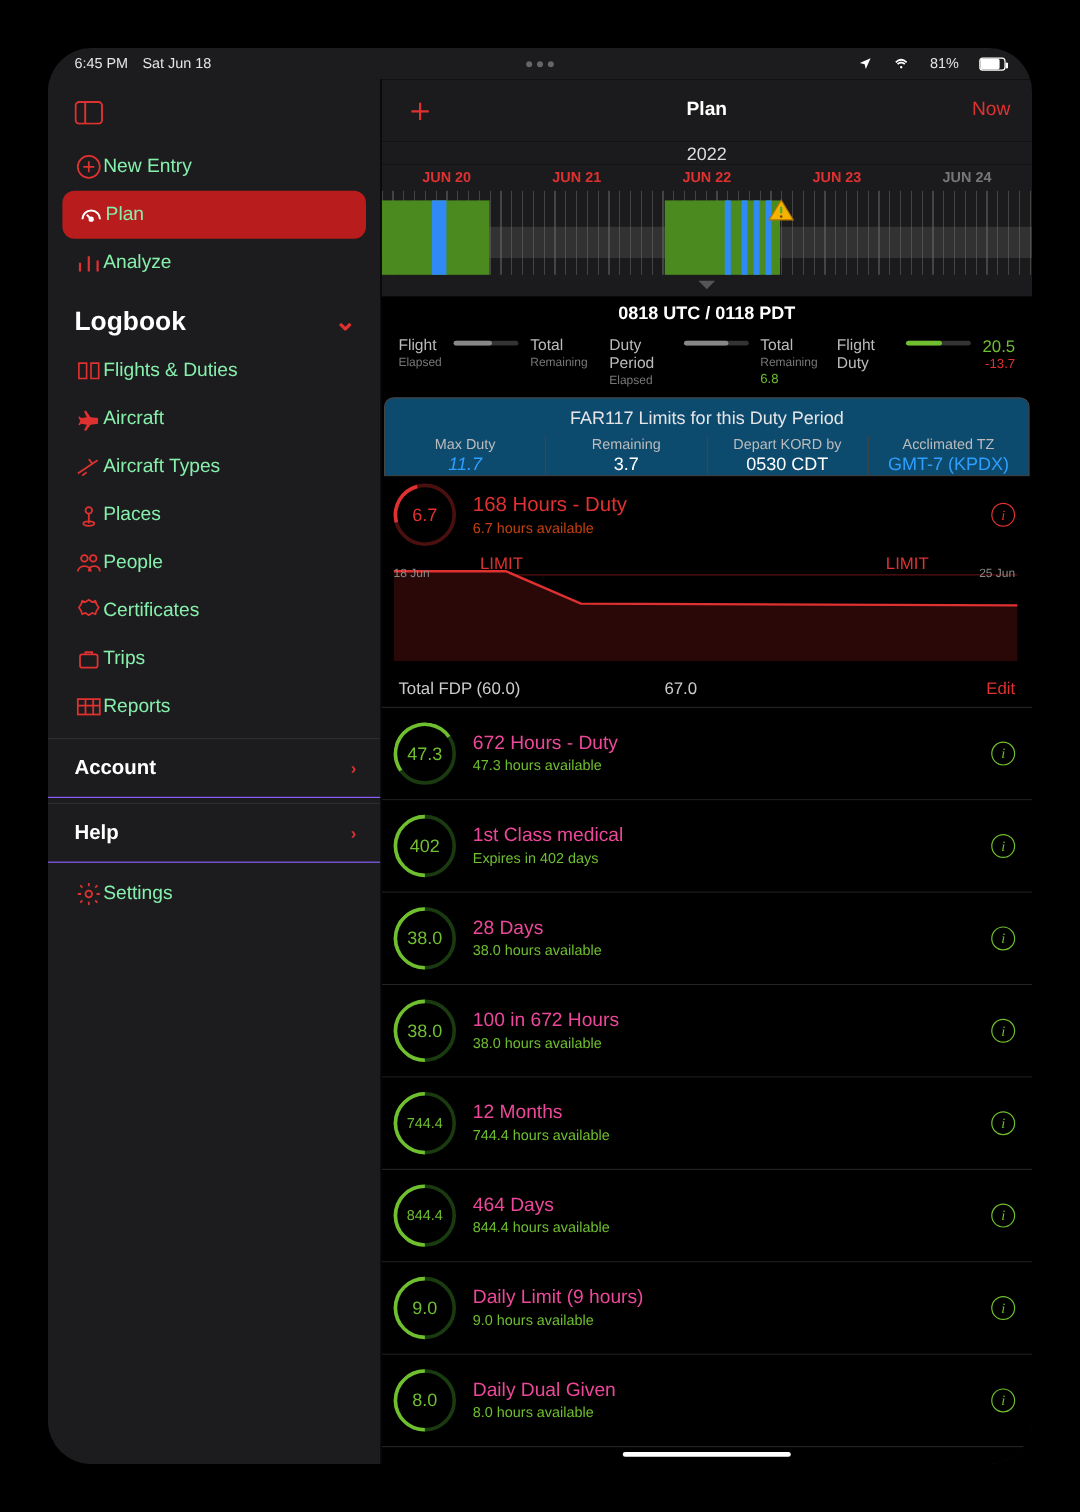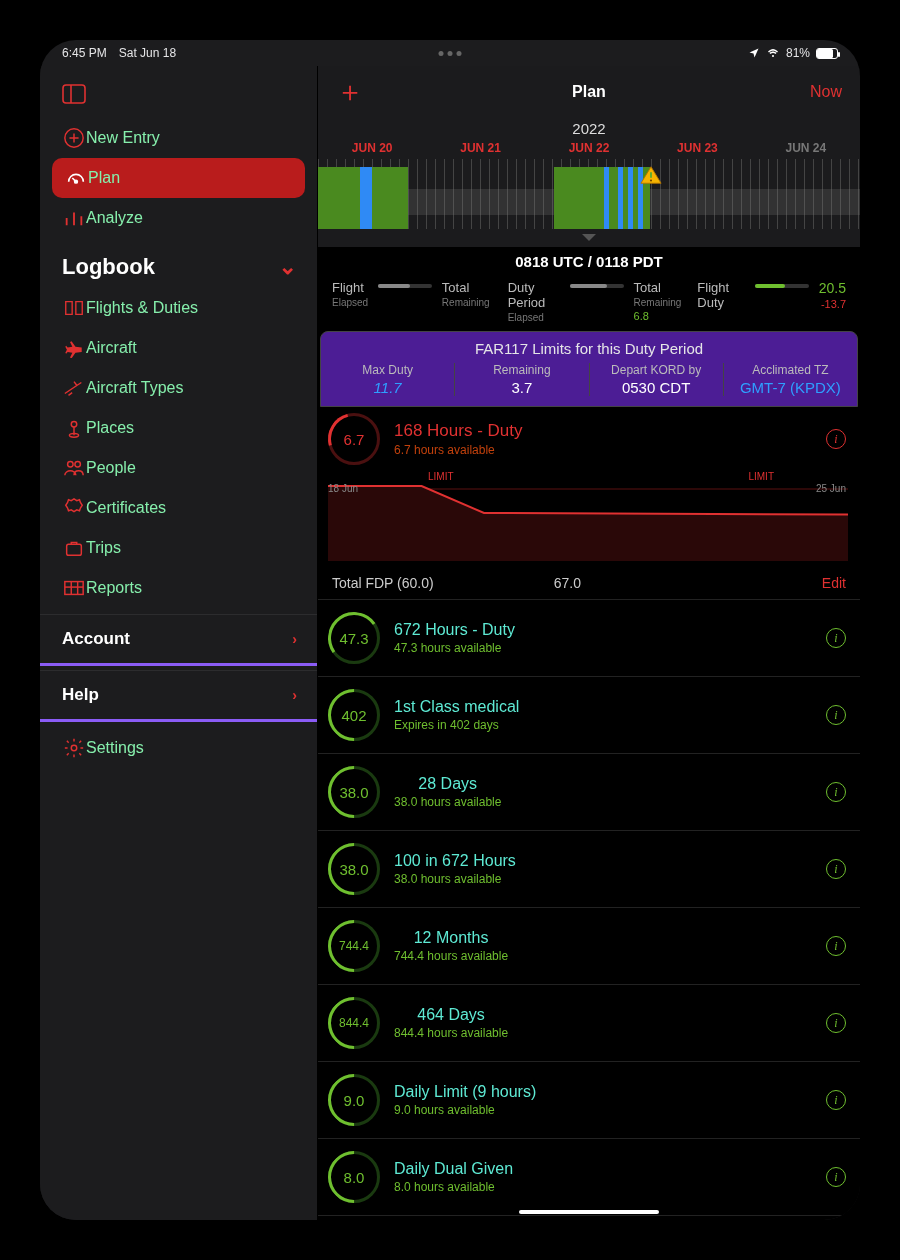--- a/index.html
+++ b/index.html
@@ -3,38 +3,38 @@
 <meta charset="utf-8">
 <style>
   * { margin:0; padding:0; box-sizing:border-box; font-family:-apple-system,"Helvetica Neue",Arial,sans-serif; -webkit-font-smoothing:antialiased; }
   body { background:#000; width:900px; height:1260px; overflow:hidden; }
   .device { position:absolute; left:40px; top:40px; width:820px; height:1180px; background:#1c1c1e; border-radius:36px; overflow:hidden; color:#fff; }
   
   .status { height:26px; display:flex; justify-content:space-between; align-items:center; padding:0 22px; font-size:12px; color:#e5e5e7; position:relative; }
   .status .left { display:flex; gap:12px; }
   .status .center { position:absolute; left:50%; transform:translateX(-50%); display:flex; gap:4px; }
   .status .center span { width:5px; height:5px; border-radius:50%; background:#666; }
-  .status .right { display:flex; align-items:center; gap:6px;text-align:right; }
+  .status .right { display:flex; align-items:center; gap:17px;text-align:right; }
   .battery { width:22px; height:11px; border:1px solid #fff; border-radius:3px; position:relative; }
   .battery::after { content:""; position:absolute; right:-3px; top:3px; width:2px; height:5px; background:#fff; border-radius:1px; }
   .battery-fill { background:#fff; height:100%; width:81%; border-radius:1.5px; }
   
   .split { display:flex; height:calc(100% - 26px); }
   .sidebar { width:278px; background:#1c1c1e; border-right:1px solid #000; padding:8px 0 0 0; overflow:hidden; }
   .main { flex:1; background:#000; position:relative; overflow:hidden; display:flex; flex-direction:column; }
   
   .sb-icon-only { padding:10px 22px 10px 22px; }
   .sb-row { display:flex; align-items:center; gap:0; padding:9px 16px 9px 22px; color:#86efac; font-size:16px; }
   .sb-row.sel { background:#b91c1c; border-radius:10px; margin:0 12px; padding-left:12px; }
   .sb-row.sel .icon svg, .sb-row.sel .icon { color:#fff; }
   .sb-row .icon { width:24px; height:22px; color:#e03131; display:flex; align-items:center; justify-content:center; }
   .sb-row.sel .icon { color:#fff; }
   .sb-section { display:flex; align-items:center; justify-content:space-between; padding:16px 20px 8px 22px; font-size:22px; font-weight:600; color:#fff; }
   .sb-section .chev { color:#e03131; }
-  .sb-link { display:flex; align-items:center; justify-content:space-between; padding:14px 20px 14px 22px; font-size:17px; font-weight:600; border-top:1px solid #2c2c2e; border-bottom:3px solid #8b5cf6; margin-top:6px; }
+  .sb-link { display:flex; align-items:center; justify-content:space-between; padding:14px 20px 14px 22px; font-size:17px; font-weight:600; border-top:1px solid #2c2c2e; border-bottom:1px solid #8b5cf6; margin-top:6px; }
   .sb-link .chev { color:#e03131; font-size:14px; }
   
   .mheader { height:52px; display:flex; align-items:center; justify-content:space-between; padding:0 18px; background:#1b1b1d; }
   .mheader .title { position:absolute; left:50%; transform:translateX(-50%); font-weight:600; font-size:16px; }
   .mheader .add { color:#e03131; font-size:28px; font-weight:300; }
   .mheader .now { color:#e03131; font-size:16px; }
   
   .year { text-align:center; font-size:15px; color:#ddd; background:#1b1b1d; padding-top:2px; }
   .ruler { background:#1b1b1d; position:relative; height:110px; overflow:hidden; }
   .ruler .days { display:flex; position:absolute; top:0; left:0; right:0; }
@@ -53,50 +53,50 @@
   .ecol { display:flex; flex-direction:column; gap:2px; }
   .ecol .lbl { color:#bbb; font-size:13px; }
   .ecol .sub { color:#777; font-size:10px; }
   .ebar .bar { width:70px; height:4px; background:#333; border-radius:2px; margin-top:4px; }
   .ebar .bar > div { height:100%; background:#888; border-radius:2px; }
   .ebar .bar.green > div { background:#6fbf2f; }
   .ecol.right { margin-left:auto; text-align:right; }
   .green { color:#6fbf2f; }
   .small-red { color:#e03131; font-size:11px; }
   
-  .farbox { background:#4c1d95; margin:0 2px; border:1px solid #444; border-radius:8px 8px 0 0; padding:8px 0 10px; position:relative; }
+  .farbox { background:#0c4a6e; margin:0 2px; border:1px solid #444; border-radius:8px 8px 0 0; padding:8px 0 0; position:relative; }
   .farbox h3 { text-align:center; font-size:15px; font-weight:500; color:#e5e5e7; }
   .farcols { display:flex; margin-top:6px; }
   .farcols > div { flex:1; text-align:center; border-right:1px solid #444; padding:0 4px; }
   .farcols > div:last-child { border-right:none; }
   .farcols .flab { font-size:12px; color:#bbb; }
   .farcols .fval { font-size:15px; margin-top:2px; }
   .blue-t { color:#2f9fff; font-style:italic; }
   
   .duty-card { background:#000; position:relative; padding:6px 14px 6px 10px; }
   .ring { width:52px; height:52px; border-radius:50%; display:flex; align-items:center; justify-content:center; font-size:15px; position:relative; flex-shrink:0; }
   .ring.red { border:3px solid #4a1010; }
   .ring.red::before { content:""; position:absolute; inset:-3px; border:3px solid transparent; border-top-color:#e03131; border-radius:50%; transform:rotate(-60deg); }
   .ring.green { border:3px solid #1a3a10; color:#6fbf2f; }
   .ring.green::before { content:""; position:absolute; inset:-3px; border:3px solid transparent; border-top-color:#6fbf2f; border-left-color:#6fbf2f; border-radius:50%; transform:rotate(-45deg); }
   .ring.green.mid::before { transform:rotate(10deg); }
   .row-flex { display:flex; align-items:center; gap:14px; }
   .duty-title { color:#e03131; font-size:17px; }
   .duty-sub { color:#c2410c; font-size:12px; margin-top:2px; }
   .info-icon { margin-left:auto; width:20px; height:20px; border:1.5px solid #e03131; border-radius:50%; display:flex; align-items:center; justify-content:center; color:#e03131; font-size:12px; font-style:italic; font-family:Georgia,serif; flex-shrink:0; }
   .info-icon.green { border-color:#6fbf2f; color:#6fbf2f; }
-  .limit-lbl { position:absolute; font-size:10px; color:#e03131;margin-left:28px; }
+  .limit-lbl { position:absolute; font-size:14px; color:#e03131; }
   .chart-svg { display:block; }
   .date-lbl { font-size:10px; color:#888; }
   
   .fdp { display:flex; padding:8px 14px; font-size:14px; color:#ccc; background:#000; border-bottom:1px solid #222; }
   .fdp .edit { margin-left:auto; color:#e03131; }
   
   .limrow { display:flex; align-items:center; gap:14px; padding:12px 14px 12px 10px; border-bottom:1px solid #222; background:#000; }
-  .limrow .txt .t { color:#5eead4; font-size:16px;text-align:center; }
+  .limrow .txt .t { color:#ec4899; font-size:16px; }
   .limrow .txt .s { color:#6fbf2f; font-size:12px; margin-top:2px; }
   
   .home { position:absolute; bottom:6px; left:50%; transform:translateX(-50%); width:140px; height:4px; background:#fff; border-radius:3px; }
 </style>
 </head>
 <body>
 
 <div class="device">
 
   <div class="status">

